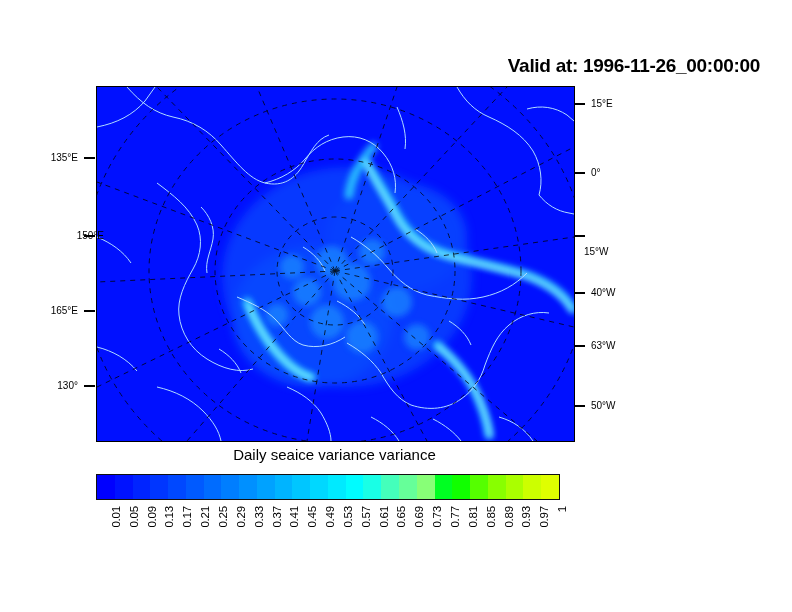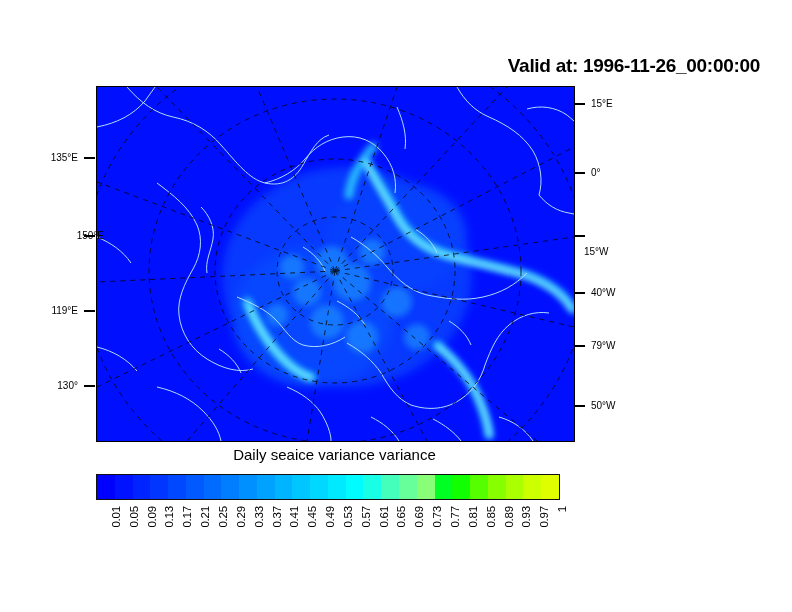--- a/index.html
+++ b/index.html
@@ -150,33 +150,33 @@
     </g>
   </svg>
 </div>
 
 <div id="axes">
     <div class="tick tl" style="left: 84px; top: 157px;"></div>
     <div class="lab lab-l" style="right: 714px; top: 157px;">135°E</div>
     <div class="tick tl" style="left: 84px; top: 235px;"></div>
     <div class="lab lab-l" style="right: 688px; top: 235px;">150°E</div>
     <div class="tick tl" style="left: 84px; top: 310px;"></div>
-    <div class="lab lab-l" style="right: 714px; top: 310px;">119°E</div>
+    <div class="lab lab-l" style="right: 714px; top: 310px;">165°E</div>
     <div class="tick tl" style="left: 84px; top: 385px;"></div>
     <div class="lab lab-l" style="right: 714px; top: 385px;">130°</div>
     <div class="tick tl" style="left: 574px; top: 103px;"></div>
     <div class="lab lab-r" style="left: 591px; top: 103px;">15°E</div>
     <div class="tick tl" style="left: 574px; top: 172px;"></div>
     <div class="lab lab-r" style="left: 591px; top: 172px;">0°</div>
     <div class="tick tl" style="left: 574px; top: 235px;"></div>
     <div class="lab lab-r" style="left: 584px; top: 235px; margin-top: 16px;">15°W</div>
     <div class="tick tl" style="left: 574px; top: 292px;"></div>
     <div class="lab lab-r" style="left: 591px; top: 292px;">40°W</div>
     <div class="tick tl" style="left: 574px; top: 345px;"></div>
-    <div class="lab lab-r" style="left: 591px; top: 345px;">79°W</div>
+    <div class="lab lab-r" style="left: 591px; top: 345px;">63°W</div>
     <div class="tick tl" style="left: 574px; top: 405px;"></div>
     <div class="lab lab-r" style="left: 591px; top: 405px;">50°W</div>
   </div>
 
 <div id="caption">Daily seaice variance variance</div>
 
 <div id="cbar">
     <div class="cell" style="background: rgb(0, 0, 255);"></div>
     <div class="cell" style="background: rgb(0, 18, 255);"></div>
     <div class="cell" style="background: rgb(0, 36, 255);"></div>

